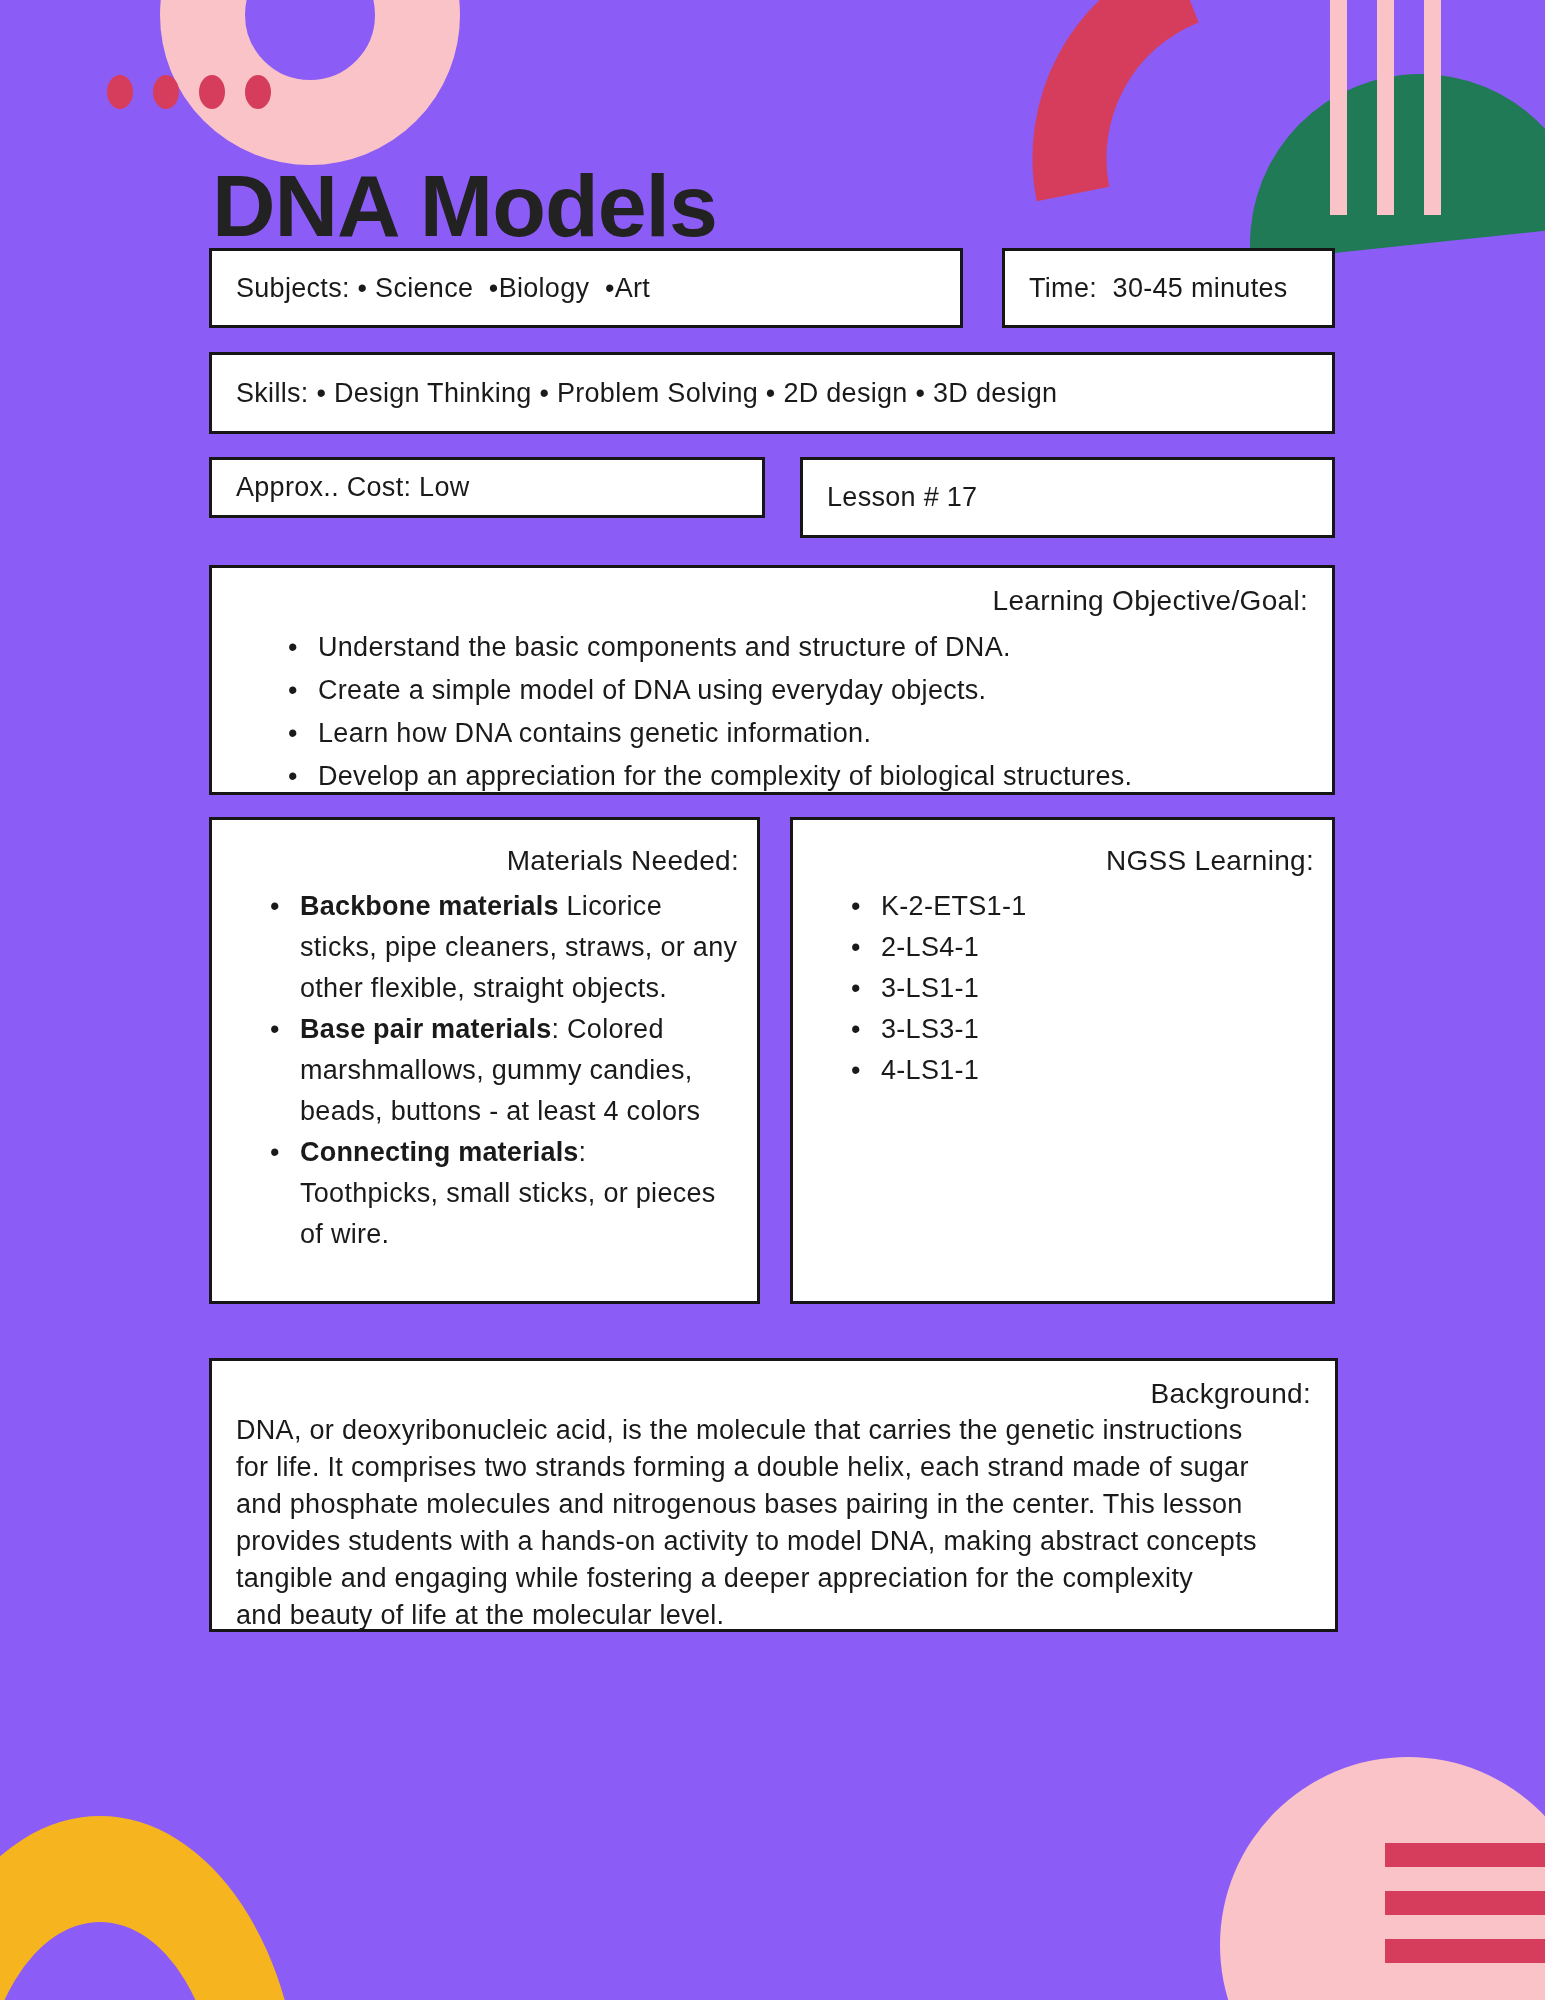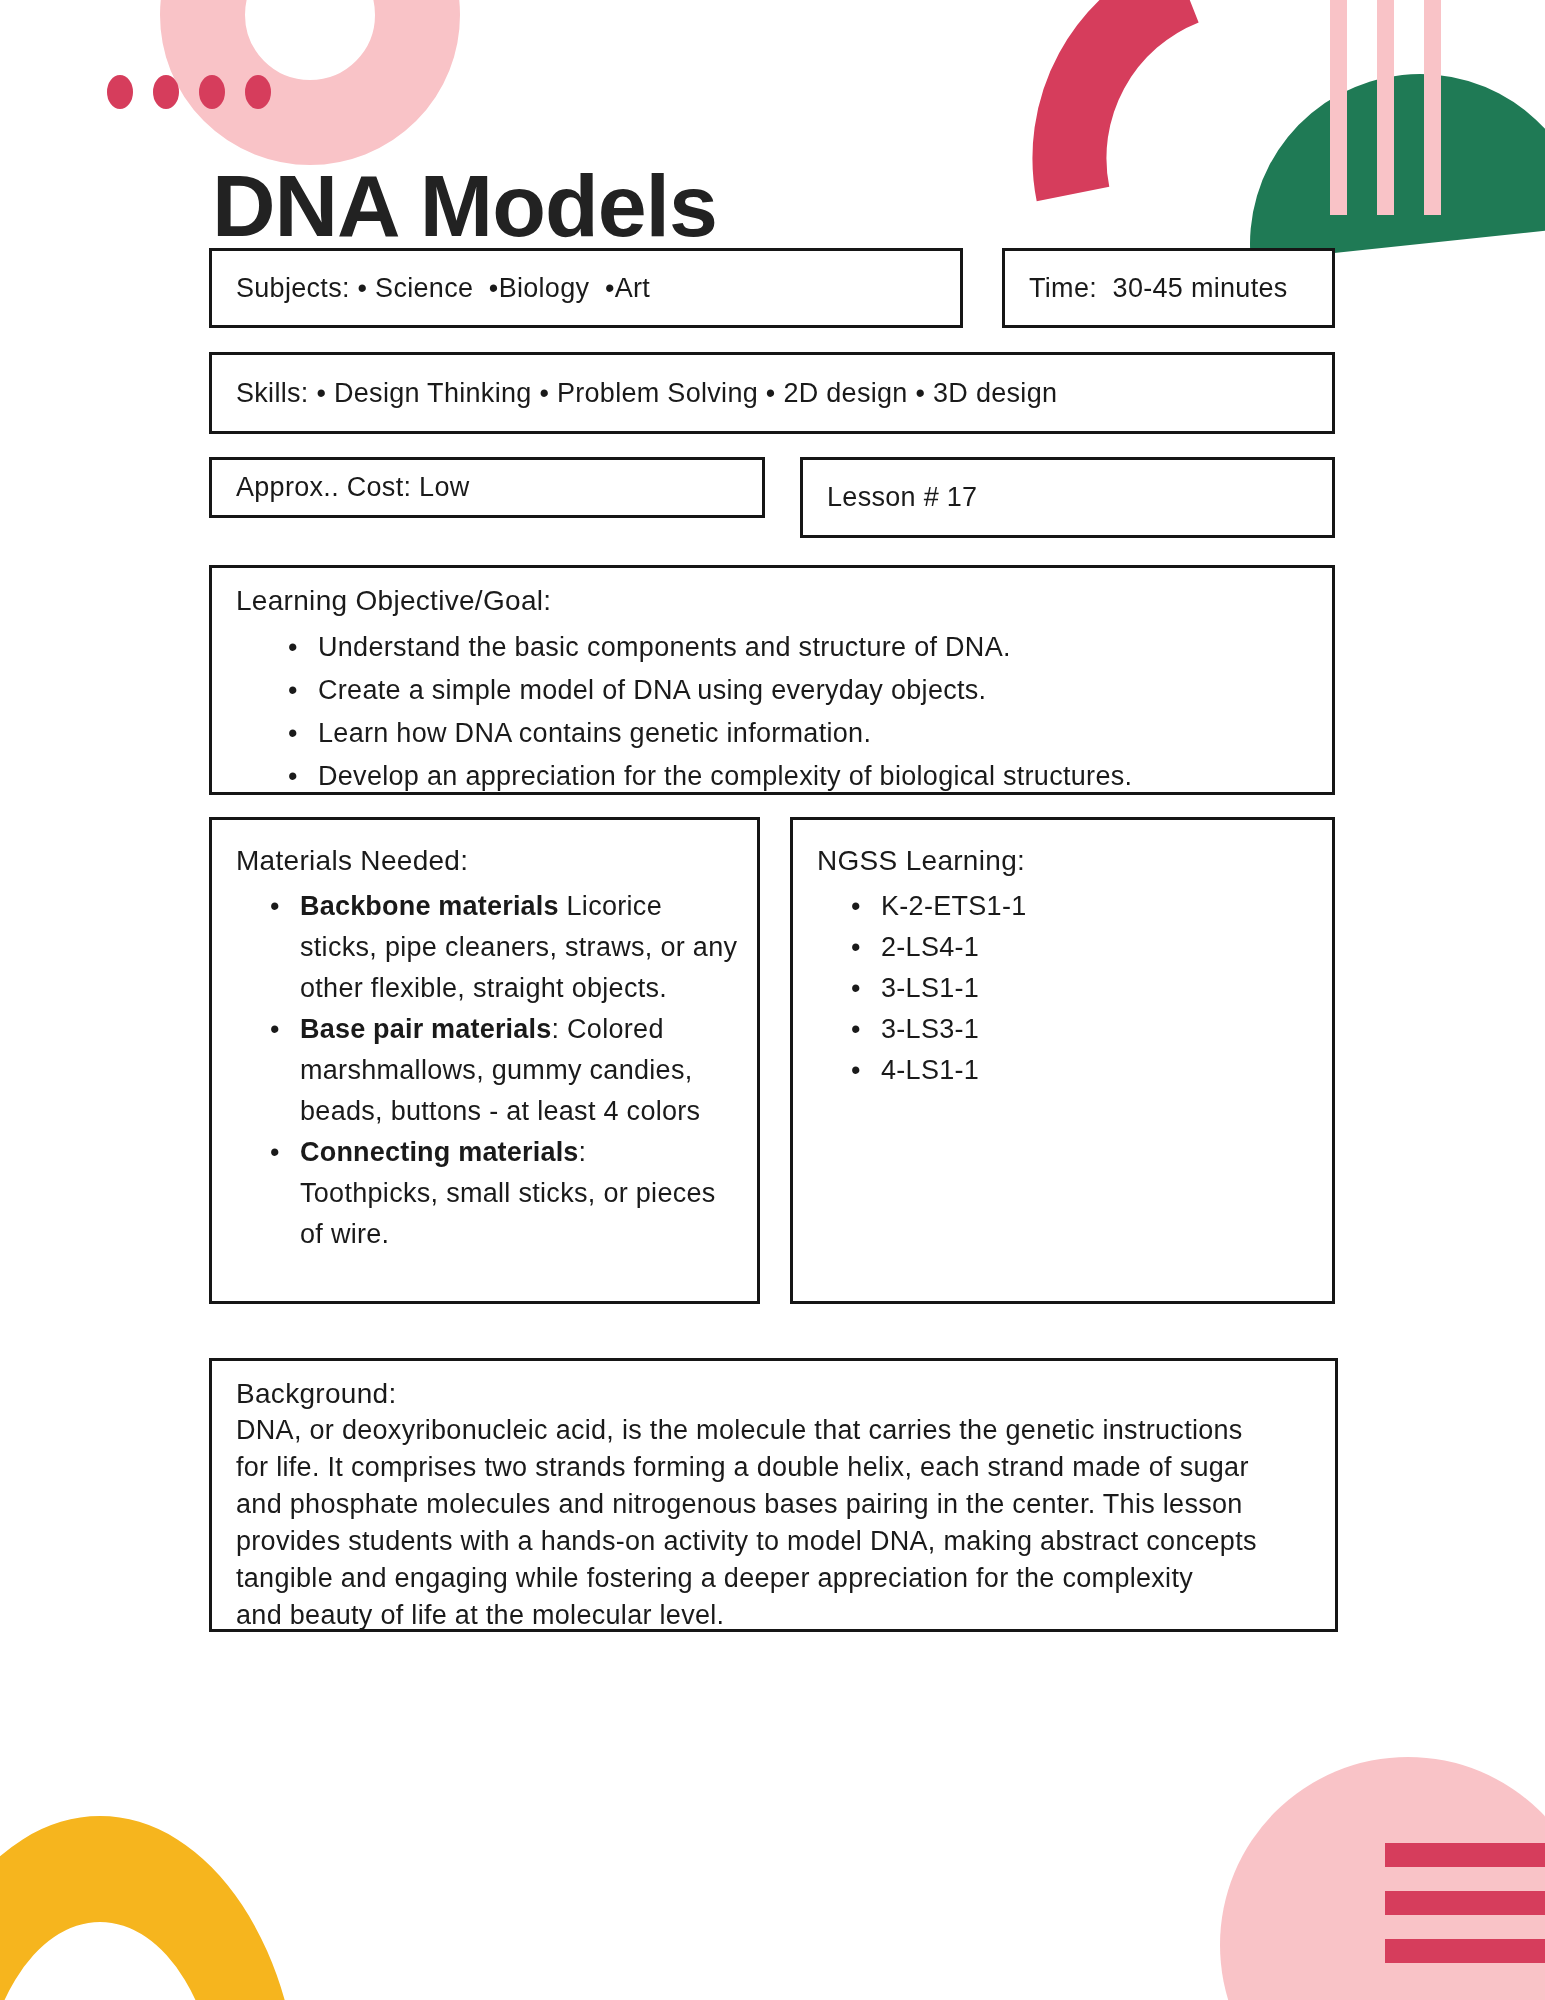--- a/index.html
+++ b/index.html
@@ -1,18 +1,18 @@
 <!DOCTYPE html>
 <html><head>
 <meta charset="utf-8">
 <style>
   html,body { margin:0; padding:0; background:#e8e8e8; }
   .page {
     position:relative; width:1545px; height:2000px; margin:0 auto;
-    background:#ffffff; overflow:hidden;
+    background:#8b5cf6; overflow:hidden;
     font-family:"Liberation Sans","DejaVu Sans",sans-serif; color:#1a1a1a;
   }
   
   .shape { position:absolute; }
   .pink-donut {
     left:160px; top:-135px; width:300px; height:300px;
     border:85px solid #f9c3c7; border-radius:50%; box-sizing:border-box;
   }
   .red-dot { width:26px; height:34px; border-radius:50%; background:#d63d5c; top:75px; }
   .red-dot.d1{left:107px} .red-dot.d2{left:153px} .red-dot.d3{left:199px} .red-dot.d4{left:245px}
@@ -49,21 +49,21 @@
   .pre { white-space:pre-wrap; }
   .box-subjects { left:209px; top:248px; width:754px; height:80px; }
   .box-time     { left:1002px; top:248px; width:333px; height:80px; }
   .box-skills   { left:209px; top:352px; width:1126px; height:82px; }
   .box-cost     { left:209px; top:457px; width:556px; height:61px; }
   .box-lesson   { left:800px; top:457px; width:535px; height:81px; }
   .box-objective  { left:209px; top:565px;  width:1126px; height:230px; padding:14px 24px 0 24px; }
   .box-materials  { left:209px; top:817px;  width:551px;  height:487px; padding:22px 18px 0 24px; }
   .box-ngss       { left:790px; top:817px;  width:545px;  height:487px; padding:22px 18px 0 24px; }
   .box-background { left:209px; top:1358px; width:1129px; height:274px; padding:14px 24px 0 24px; }
-  .heading { font-size:28px; line-height:38px; }
+  .heading { font-size:28px; line-height:38px;text-align:right; }
   .box-objective ul, .box-materials ul, .box-ngss ul {
     list-style:none; margin:6px 0 0 0; padding:0 0 0 0;
   }
   .box-objective li, .box-materials li, .box-ngss li {
     position:relative; padding-left:30px; margin-left:52px; line-height:43px;
   }
   .box-materials li, .box-ngss li { margin-left:34px; line-height:41px; }
   .box-objective li::before, .box-materials li::before, .box-ngss li::before {
     content:"•"; position:absolute; left:0; top:0;
   }

